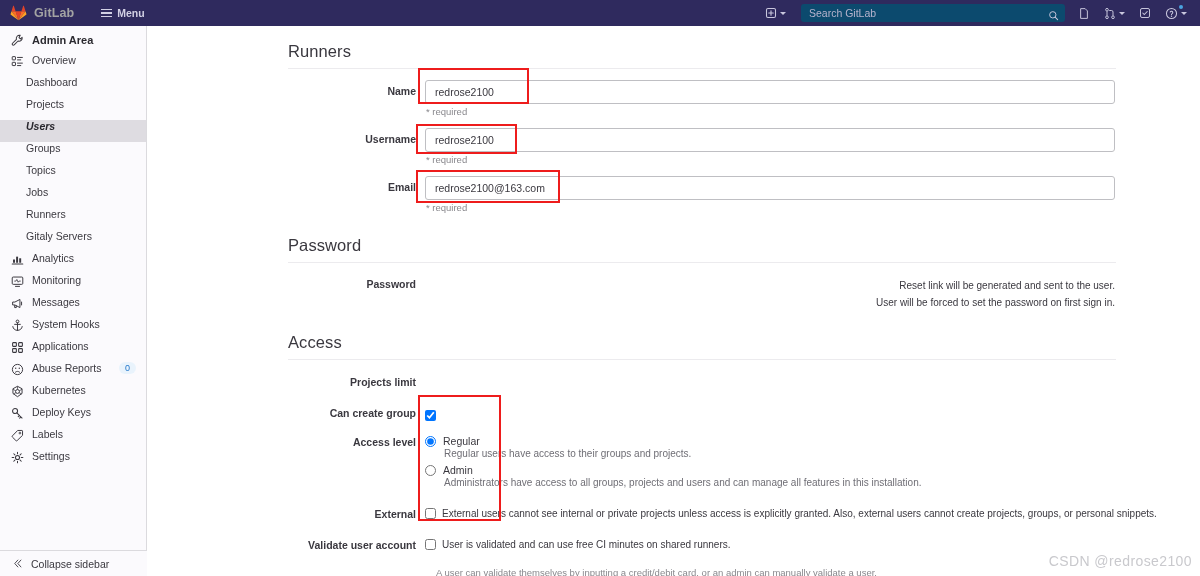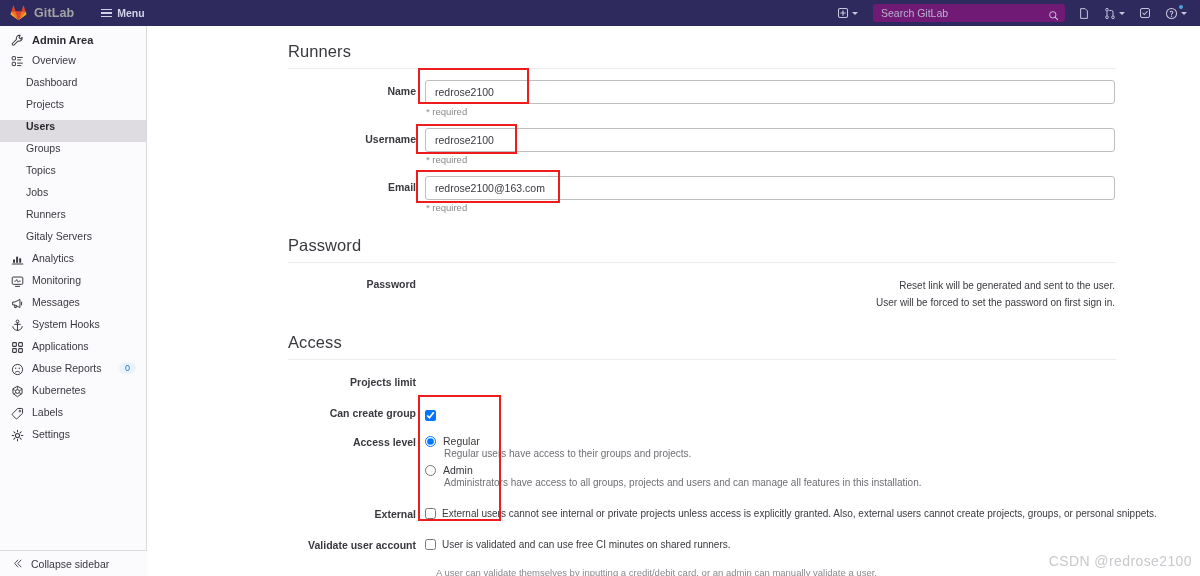--- a/index.html
+++ b/index.html
@@ -41,22 +41,22 @@
   .nav-btn {
     display: flex; align-items: center; gap: 3px;
     height: 26px; padding: 0 7px; cursor: pointer;
     color: #c9c7dd;
   }
   .nav-btn svg { display: block; }
   .chev { width: 0; height: 0; border-left: 3px solid transparent;
           border-right: 3px solid transparent; border-top: 3.5px solid #c9c7dd; }
   .searchbox {
     position: relative;
-    width: 192px; height: 18px;
-    background: #701a75; border-radius: 3px;
+    width: 264px; height: 18px;
+    background: #0c4a6e; border-radius: 3px;
     display: flex; align-items: center;
     margin: 0 6px 0 8px;
     cursor: text;
   }
   .searchbox input {
     flex: 1; background: transparent; border: 0; outline: 0;
     color: #dedcec; font-size: 10.5px; padding: 0 22px 0 8px;
     font-family: "Liberation Sans", sans-serif;
   }
   .searchbox input::placeholder { color: #b6b3cd; }
@@ -79,21 +79,21 @@
     display: flex; align-items: center; gap: 8px;
     height: 28px; padding: 0 10px; cursor: pointer;
   }
   .sb-header .title { font-size: 11px; font-weight: bold; color: #2b2a30; }
   .sb-item {
     display: flex; align-items: flex-start; gap: 8px;
     height: 22px; padding: 0 10px; cursor: pointer; position: relative;
   }
   .sb-item .lbl { white-space: nowrap; }
   .sb-sub { padding-left: 26px; height: 22px; }
-  .sb-sub.active { background: #dedce1; font-weight: bold; color: #28272d; }
+  .sb-sub.active { background: #dedce1; font-weight: bold; color: #28272d; font-style: italic; }
   .sb-badge {
     margin-left: auto; background: #e9f3fc; color: #1f75cb;
     font-size: 9px; border-radius: 8px; padding: 0px 6px; line-height: 12px;
   }
   .sb-icon { width: 14px; height: 14px; display: flex; align-items: center; justify-content: center; flex: none; }
   .sb-icon svg { display: block; }
   .sb-footer {
     position: absolute; bottom: 0; left: 0; width: 147px; height: 26px;
     border-top: 1px solid #dbdade; display: flex; align-items: center;
     gap: 7px; padding: 0 10px; cursor: pointer; background: #fbfafd;
@@ -360,20 +360,29 @@
             <path d="M8 1.6l5.6 3v5.8L8 14.4 2.4 10.4V4.6z" fill="none" stroke="#3a383f" stroke-width="1.2" stroke-linejoin="round"></path>
             <circle cx="8" cy="8" r="2.4" fill="none" stroke="#3a383f" stroke-width="1.2"></circle>
             <path d="M8 1.6V5.6M13.6 5.2l-3.4 2M13 11l-3.2-1.6M3 11l3.2-1.6M2.4 5.2l3.4 2" stroke="#3a383f" stroke-width=".9"></path>
           </svg>
         </span>
         <span class="lbl">Kubernetes</span>
       </div>
       <div class="sb-item">
         <span class="sb-icon">
           <svg width="13" height="13" viewBox="0 0 16 16">
+            <circle cx="5" cy="5" r="3.1" fill="none" stroke="#3a383f" stroke-width="1.3"></circle>
+            <path d="M7.2 7.2L13.6 13.6M10.4 10.4l-1.5 1.5M12.2 12.2l-1.5 1.5" stroke="#3a383f" stroke-width="1.3" stroke-linecap="round"></path>
+          </svg>
+        </span>
+        <span class="lbl">Deploy Keys</span>
+      </div>
+      <div class="sb-item">
+        <span class="sb-icon">
+          <svg width="13" height="13" viewBox="0 0 16 16">
             <path d="M8.2 1.8H13.4a.8.8 0 01.8.8v5.2L7.6 14.2a1.1 1.1 0 01-1.6 0L1.8 10a1.1 1.1 0 010-1.6z" fill="none" stroke="#3a383f" stroke-width="1.2" stroke-linejoin="round"></path>
             <circle cx="11" cy="5" r="1.1" fill="none" stroke="#3a383f" stroke-width="1.1"></circle>
           </svg>
         </span>
         <span class="lbl">Labels</span>
       </div>
       <div class="sb-item">
         <span class="sb-icon">
           <svg width="13" height="13" viewBox="0 0 16 16">
             <circle cx="8" cy="8" r="2.5" fill="none" stroke="#3a383f" stroke-width="1.3"></circle>

